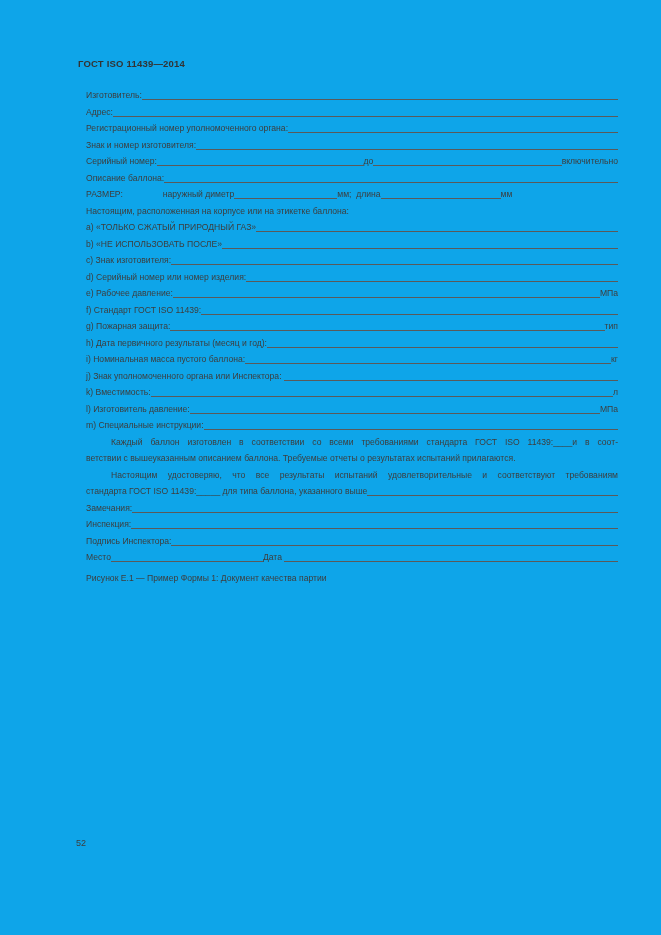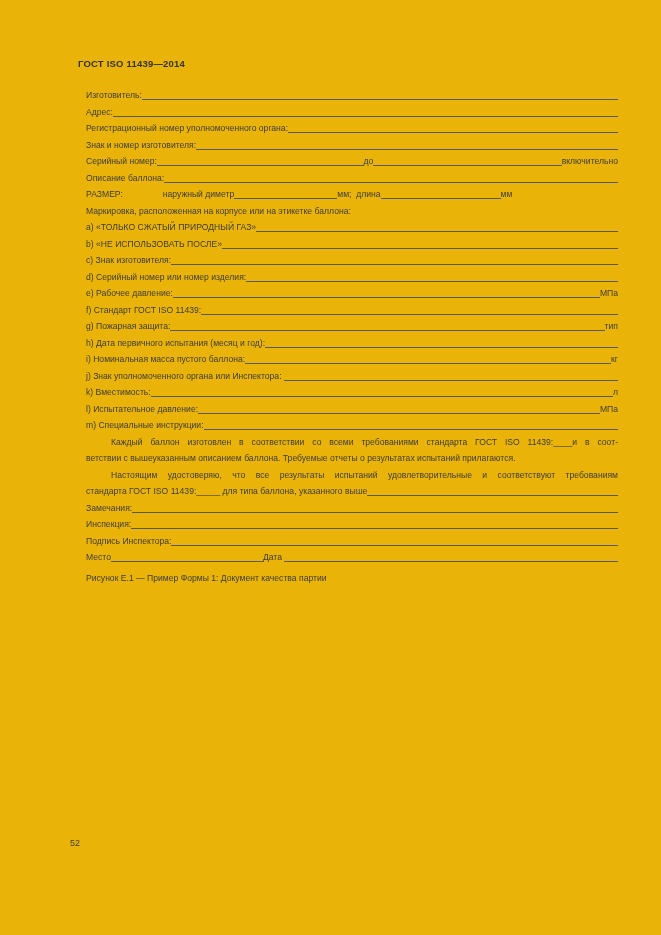--- a/index.html
+++ b/index.html
@@ -6,21 +6,21 @@
   body {
     width: 661px; height: 935px;
     background: #fbfbfb;
     font-family: "Liberation Sans", sans-serif;
     color: #3d3d3d;
   }
   .page {
     position: relative;
     width: 661px; height: 935px;
     overflow: hidden;
-    background: #eab308;
+    background: #0ea5e9;
   }
   .doc-header {
     position: absolute;
     left: 78px; top: 58px;
     font-size: 9.5px;
     font-weight: bold;
     color: #333333;
     letter-spacing: 0.2px;
     white-space: pre;
   }
@@ -59,21 +59,21 @@
   }
   .pline.ind { text-indent: 25px; }
   .caption {
     margin-top: 4px;
     height: 16.5px;
     line-height: 16.5px;
     text-align: left;
   }
   .pageno {
     position: absolute;
-    left: 70px; top: 838px;
+    left: 76px; top: 838px;
     font-size: 9px;
     color: #3d3d3d;
   }
 </style>
 </head>
 <body>
 
 <div class="page">
   <div class="doc-header">ГОСТ ISO 11439—2014</div>
 
@@ -109,21 +109,21 @@
         <div class="row">
           <span class="txt">РАЗМЕР:</span>
           <span class="gap" style="width: 40px;"></span>
           <span class="txt">наружный диметр</span>
           <span class="fill" style="width: 103px;"></span>
           <span class="txt">мм;  длина</span>
           <span class="fill" style="width: 120px;"></span>
           <span class="txt">мм</span>
         </div>
         <div class="row">
-          <span class="txt">Маркировка, расположенная на корпусе или на этикетке баллона:</span>
+          <span class="txt">Настоящим, расположенная на корпусе или на этикетке баллона:</span>
         </div>
         <div class="row">
           <span class="txt">a) «ТОЛЬКО СЖАТЫЙ ПРИРОДНЫЙ ГАЗ»</span>
           <span class="fill" style="flex-grow: 1;"></span>
         </div>
         <div class="row">
           <span class="txt">b) «НЕ ИСПОЛЬЗОВАТЬ ПОСЛЕ»</span>
           <span class="fill" style="flex-grow: 1;"></span>
         </div>
         <div class="row">
@@ -142,39 +142,39 @@
         <div class="row">
           <span class="txt">f) Стандарт ГОСТ ISO 11439:</span>
           <span class="fill" style="flex-grow: 1;"></span>
         </div>
         <div class="row">
           <span class="txt">g) Пожарная защита:</span>
           <span class="fill" style="flex-grow: 1;"></span>
           <span class="txt">тип</span>
         </div>
         <div class="row">
-          <span class="txt">h) Дата первичного испытания (месяц и год):</span>
+          <span class="txt">h) Дата первичного результаты (месяц и год):</span>
           <span class="fill" style="flex-grow: 1;"></span>
         </div>
         <div class="row">
           <span class="txt">i) Номинальная масса пустого баллона:</span>
           <span class="fill" style="flex-grow: 1;"></span>
           <span class="txt">кг</span>
         </div>
         <div class="row">
           <span class="txt">j) Знак уполномоченного органа или Инспектора: </span>
           <span class="fill" style="flex-grow: 1;"></span>
         </div>
         <div class="row">
           <span class="txt">k) Вместимость:</span>
           <span class="fill" style="flex-grow: 1;"></span>
           <span class="txt">л</span>
         </div>
         <div class="row">
-          <span class="txt">l) Испытательное давление:</span>
+          <span class="txt">l) Изготовитель давление:</span>
           <span class="fill" style="flex-grow: 1;"></span>
           <span class="txt">МПа</span>
         </div>
         <div class="row">
           <span class="txt">m) Специальные инструкции:</span>
           <span class="fill" style="flex-grow: 1;"></span>
         </div>
         <div class="pline just ind">Каждый баллон изготовлен в соответствии со всеми требованиями стандарта ГОСТ ISO 11439:____и в соот-</div>
         <div class="pline">ветствии с вышеуказанным описанием баллона. Требуемые отчеты о результатах испытаний прилагаются.</div>
         <div class="pline just ind">Настоящим удостоверяю, что все результаты испытаний удовлетворительные и соответствуют требованиям</div>

